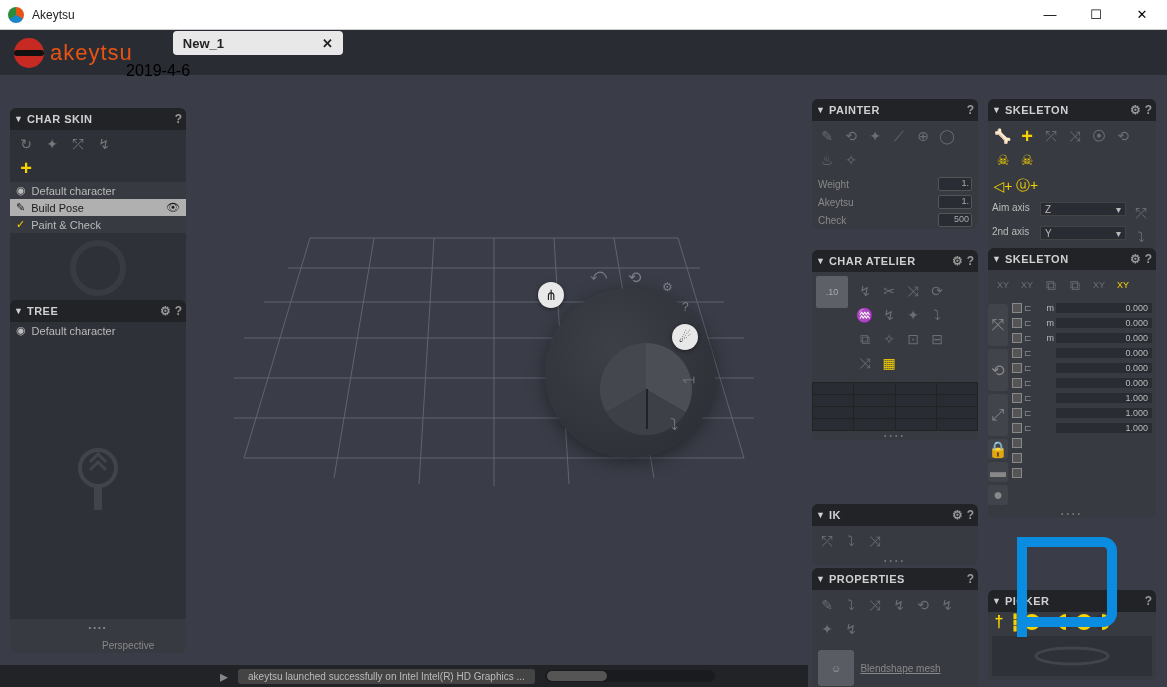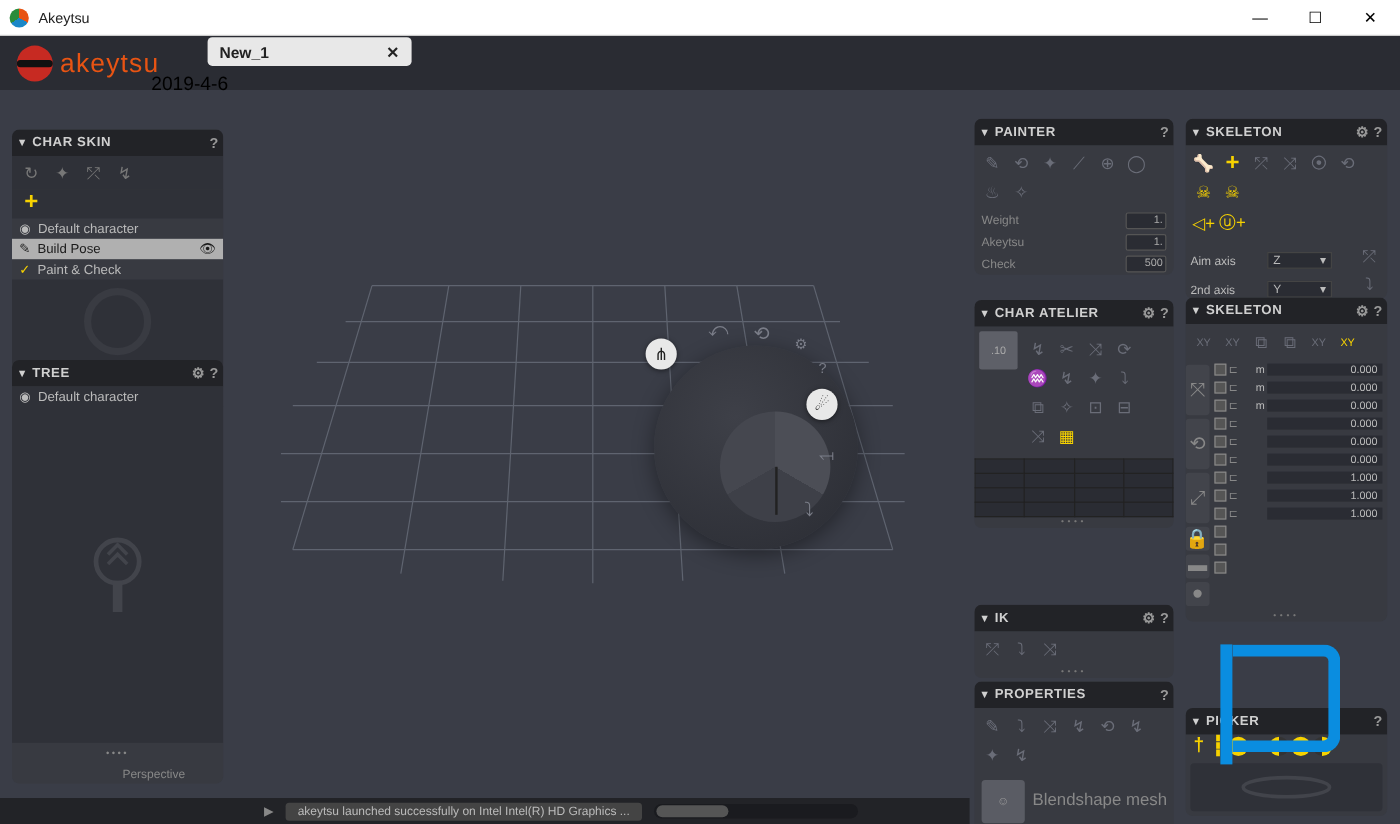--- a/index.html
+++ b/index.html
@@ -59,21 +59,21 @@
 #picker { left: 988px; top: 590px; width: 168px; }
 
 .tool-grid { display: flex; flex-wrap: wrap; gap: 2px; padding: 4px; }
 .tool-btn { width: 22px; height: 22px; display: flex; align-items: center; justify-content: center; color: #6a6d78; font-size: 14px; border-radius: 3px; cursor: pointer; }
 .tool-btn.yellow { color: #f7d200; }
 
 .param-row { display: flex; align-items: center; gap: 4px; padding: 2px 6px; font-size: 10px; color: #888; }
 .param-row .lbl { flex: 1; text-align: left; }
 .param-row .val { width: 34px; height: 14px; background: #2a2c33; border: 1px solid #555; color: #aaa; text-align: right; padding: 0 2px; font-size: 9px; border-radius: 2px; }
 
-.axis-row { display: flex; align-items: flex-end; gap: 20px; padding: 1px 4px; font-size: 10px; color: #bbb; }
+.axis-row { display: flex; align-items: flex-start; gap: 4px; padding: 1px 4px; font-size: 10px; color: #bbb; }
 .axis-row .lbl { width: 44px; }
 .axis-row .sel { flex: 1; height: 14px; background: #2a2c33; border: 1px solid #444; color: #bbb; padding: 0 4px; font-size: 10px; display: flex; align-items: center; justify-content: space-between; }
 
 .thumb { width: 36px; height: 36px; background: #5a5c64; border-radius: 3px; display: inline-flex; align-items: center; justify-content: center; color: #999; font-size: 10px; margin: 2px; }
 
 .table { border-collapse: collapse; width: 100%; }
 .table td { border: 1px solid #222; height: 12px; background: #2a2c33; }
 
 
 .xform-row { display: flex; align-items: center; height: 15px; gap: 2px; padding: 0 4px; font-size: 9px; color: #bbb; }
@@ -355,21 +355,21 @@
       <div class="tool-btn">⤵</div>
     <div class="tool-btn">⤨</div>
       <div class="tool-btn">↯</div>
     <div class="tool-btn">⟲</div>
       <div class="tool-btn">↯</div>
     <div class="tool-btn">✦</div>
       <div class="tool-btn">↯</div>
   </div>
   <div style="padding:4px;">
     <div class="thumb">☺</div>
-    <span style="font-size:14px; color:#888;">Blendshape mesh</span>
+    <span style="font-size:10px; color:#888;text-decoration:underline;">Blendshape mesh</span>
   </div>
 </div>
 
 <div id="skeleton" class="panel">
   <div class="panel-head">
     <span class="tri">▼</span>
     <span class="title">SKELETON</span>
     <span class="gear">⚙</span>
     <span class="help">?</span>
   </div>

